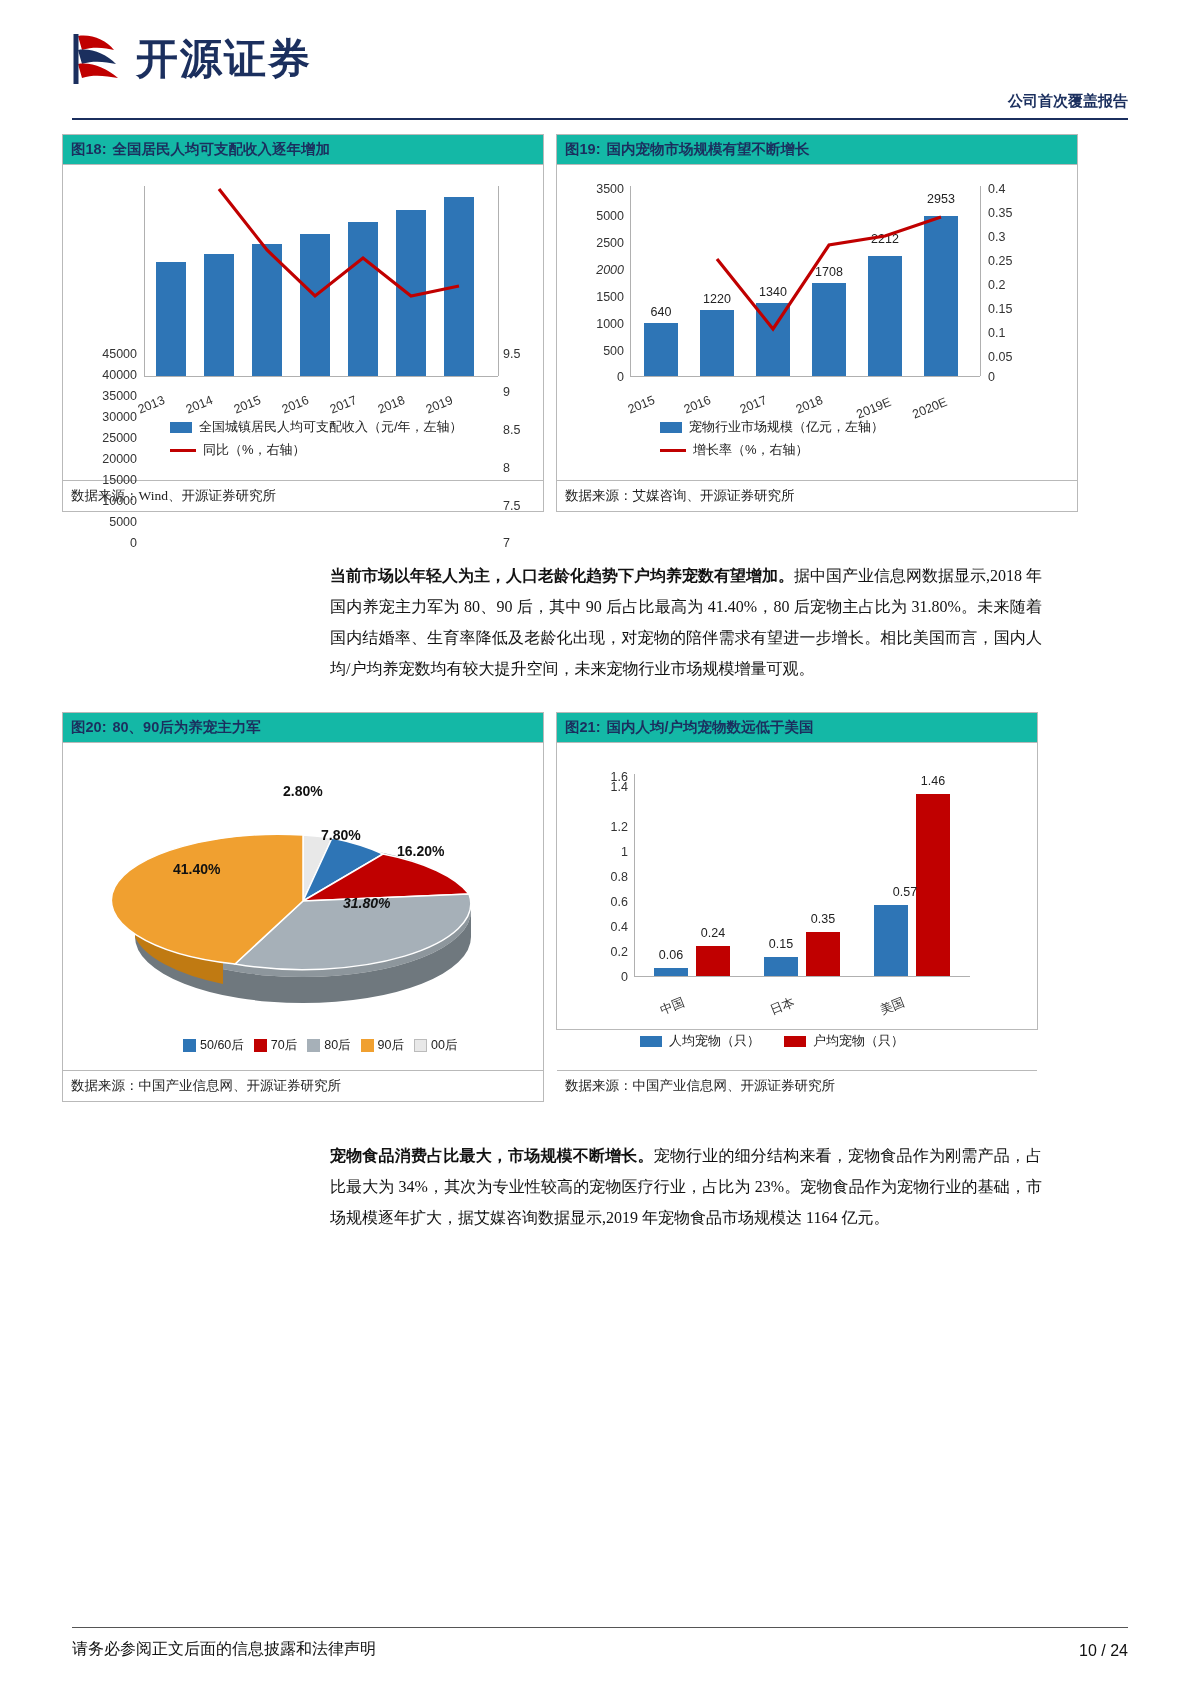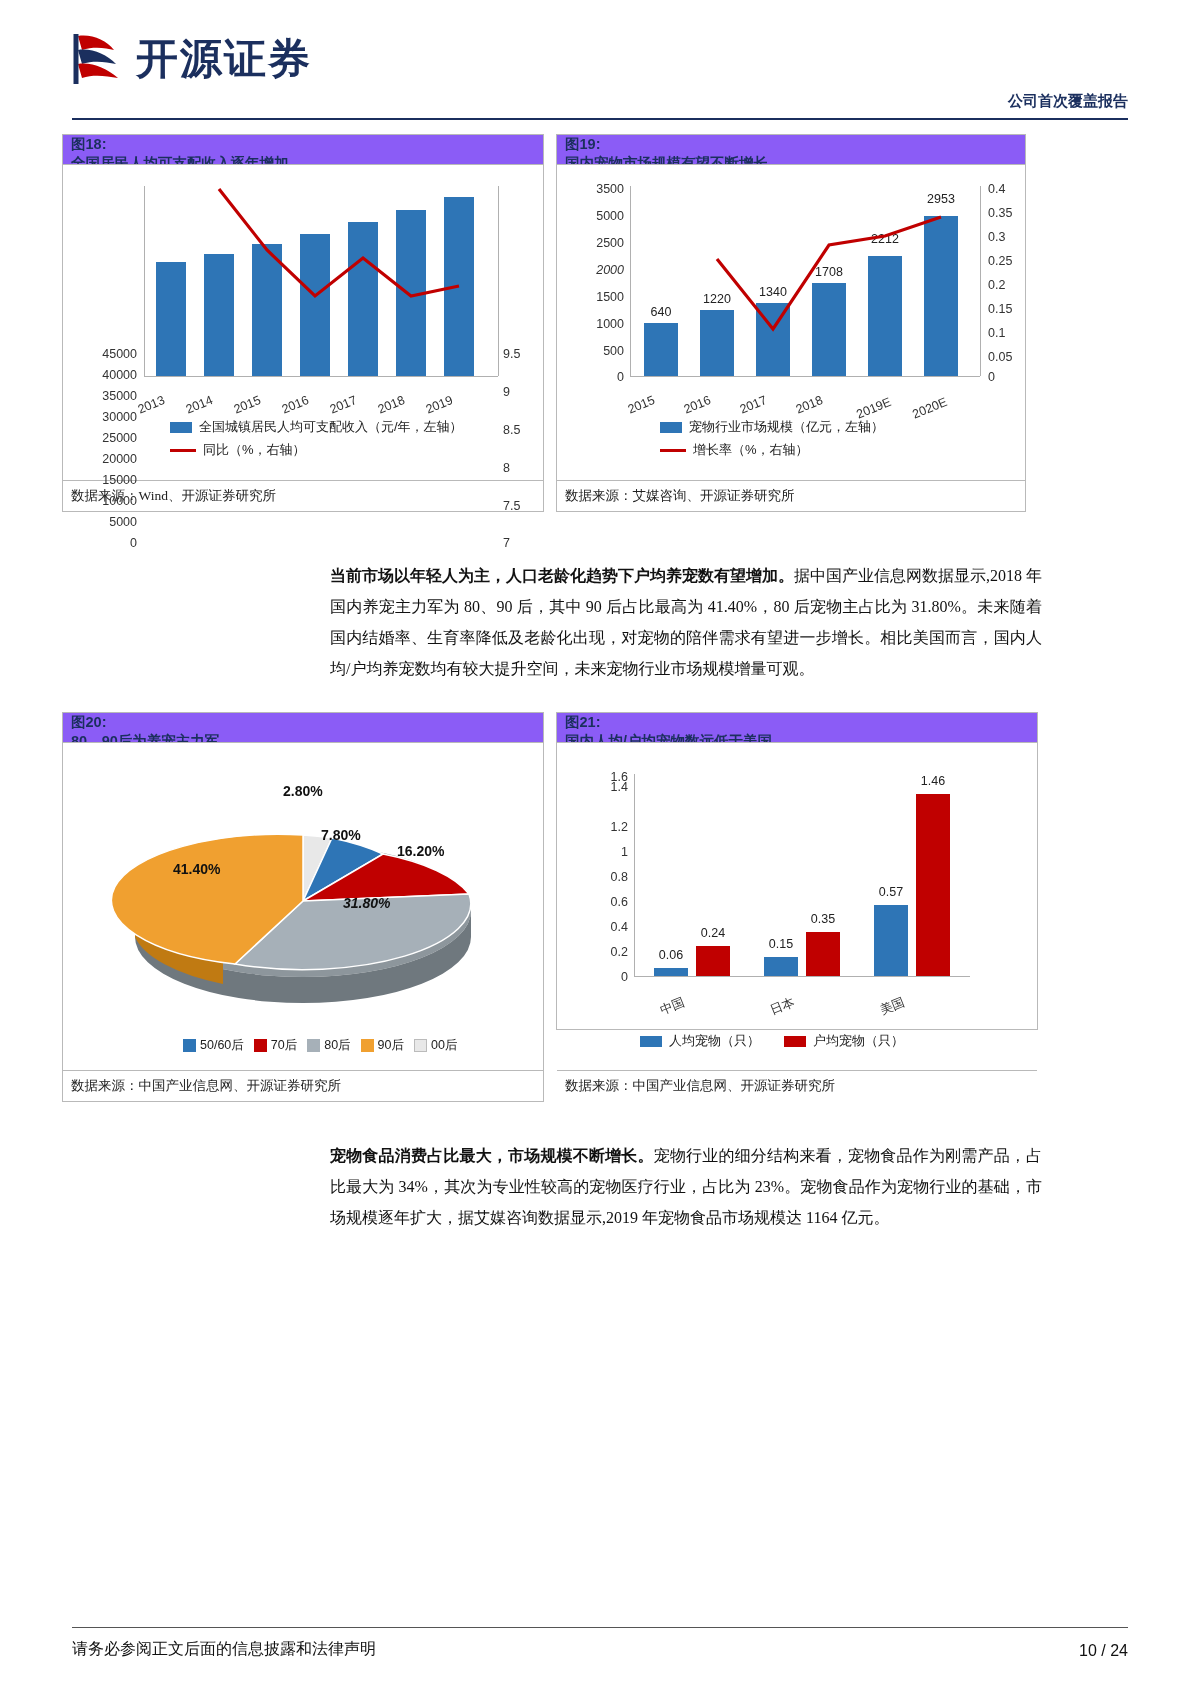--- a/index.html
+++ b/index.html
@@ -20,24 +20,24 @@
     position:absolute; right:72px; top:92px;
     font-family:"Liberation Sans", sans-serif; font-weight:bold; font-size:15px; color:#1b2f5e;
   }
   .header-rule { position:absolute; left:72px; right:72px; top:118px; height:2px; background:#1b2f5e; }
 
   
   .fig {
     position:absolute; border:1px solid #b9b9b9; background:#fff;
   }
   .fig-title {
-    height:30px; border-bottom:1px solid #b9b9b9; background:#8b5cf6;
-    display:flex; align-items:flex-start; padding-left:8px;
+    height:30px; border-bottom:1px solid #b9b9b9; background:#14b8a6;
+    display:flex; align-items:center; padding-left:8px;
     font-family:"Liberation Sans", sans-serif; font-weight:bold; font-size:14.5px; color:#1b2f5e;
-    white-space:nowrap; overflow:hidden;flex-direction:column;
+    white-space:nowrap; overflow:hidden;
   }
   .fig-title .num { color:#1b2f5e; margin-right:6px; }
   .fig-body { position:relative; }
   .fig-source {
     height:30px; border-top:1px solid #b9b9b9;
     display:flex; align-items:center; padding-left:8px;
     font-size:13.5px; color:#222;
   }
 
   
@@ -159,21 +159,21 @@
     <div class="legend-row">
       <span class="sw-box"></span>
       <span class="legend-lbl">全国城镇居民人均可支配收入（元/年，左轴）</span>
     </div>
     <div class="legend-row">
       <span class="sw-line"></span>
       <span class="legend-lbl">同比（%，右轴）</span>
     </div>
   </div>
 
-  <div class="fig" style="left:556px; top:134px; width:470px; height:378px;">
+  <div class="fig" style="left:556px; top:134px; width:522px; height:378px;">
     <div class="fig-title">
       <span class="num">图19:</span>
       <span>国内宠物市场规模有望不断增长</span>
     </div>
     <div class="fig-body" style="height:315px;"></div>
     <div class="fig-source">数据来源：艾媒咨询、开源证券研究所</div>
   </div>
 
   <div class="plot" style="left:556px; top:164px; width:482px; height:260px;">
 
@@ -325,21 +325,21 @@
     <div class="bar-lbl" style="left:93px; top:206px; width:44px;">0.06</div>
     <div class="bar-lbl" style="left:135px; top:184px; width:44px;">0.24</div>
 
     <div class="bar" style="left:208px; top:215px; width:34px; height:19px;"></div>
     <div class="bar red" style="left:250px; top:190px; width:34px; height:44px;"></div>
     <div class="bar-lbl" style="left:203px; top:195px; width:44px;">0.15</div>
     <div class="bar-lbl" style="left:245px; top:170px; width:44px;">0.35</div>
 
     <div class="bar" style="left:318px; top:163px; width:34px; height:71px;"></div>
     <div class="bar red" style="left:360px; top:52px; width:34px; height:182px;"></div>
-    <div class="bar-lbl" style="left:313px; top:143px; width:44px;text-align:center;">0.57</div>
+    <div class="bar-lbl" style="left:327px; top:143px; width:44px;text-align:center;">0.57</div>
     <div class="bar-lbl" style="left:355px; top:32px; width:44px;">1.46</div>
 
     <div class="cat-lbl" style="left:98px;  top:242px; width:52px;">中国</div>
     <div class="cat-lbl" style="left:208px; top:242px; width:52px;">日本</div>
     <div class="cat-lbl" style="left:318px; top:242px; width:52px;">美国</div>
   </div>
 
   <div class="legend" style="left:640px; top:1032px;">
     <div class="legend-row" style="gap:24px;">
       <span style="display:flex; align-items:center; gap:7px;">

